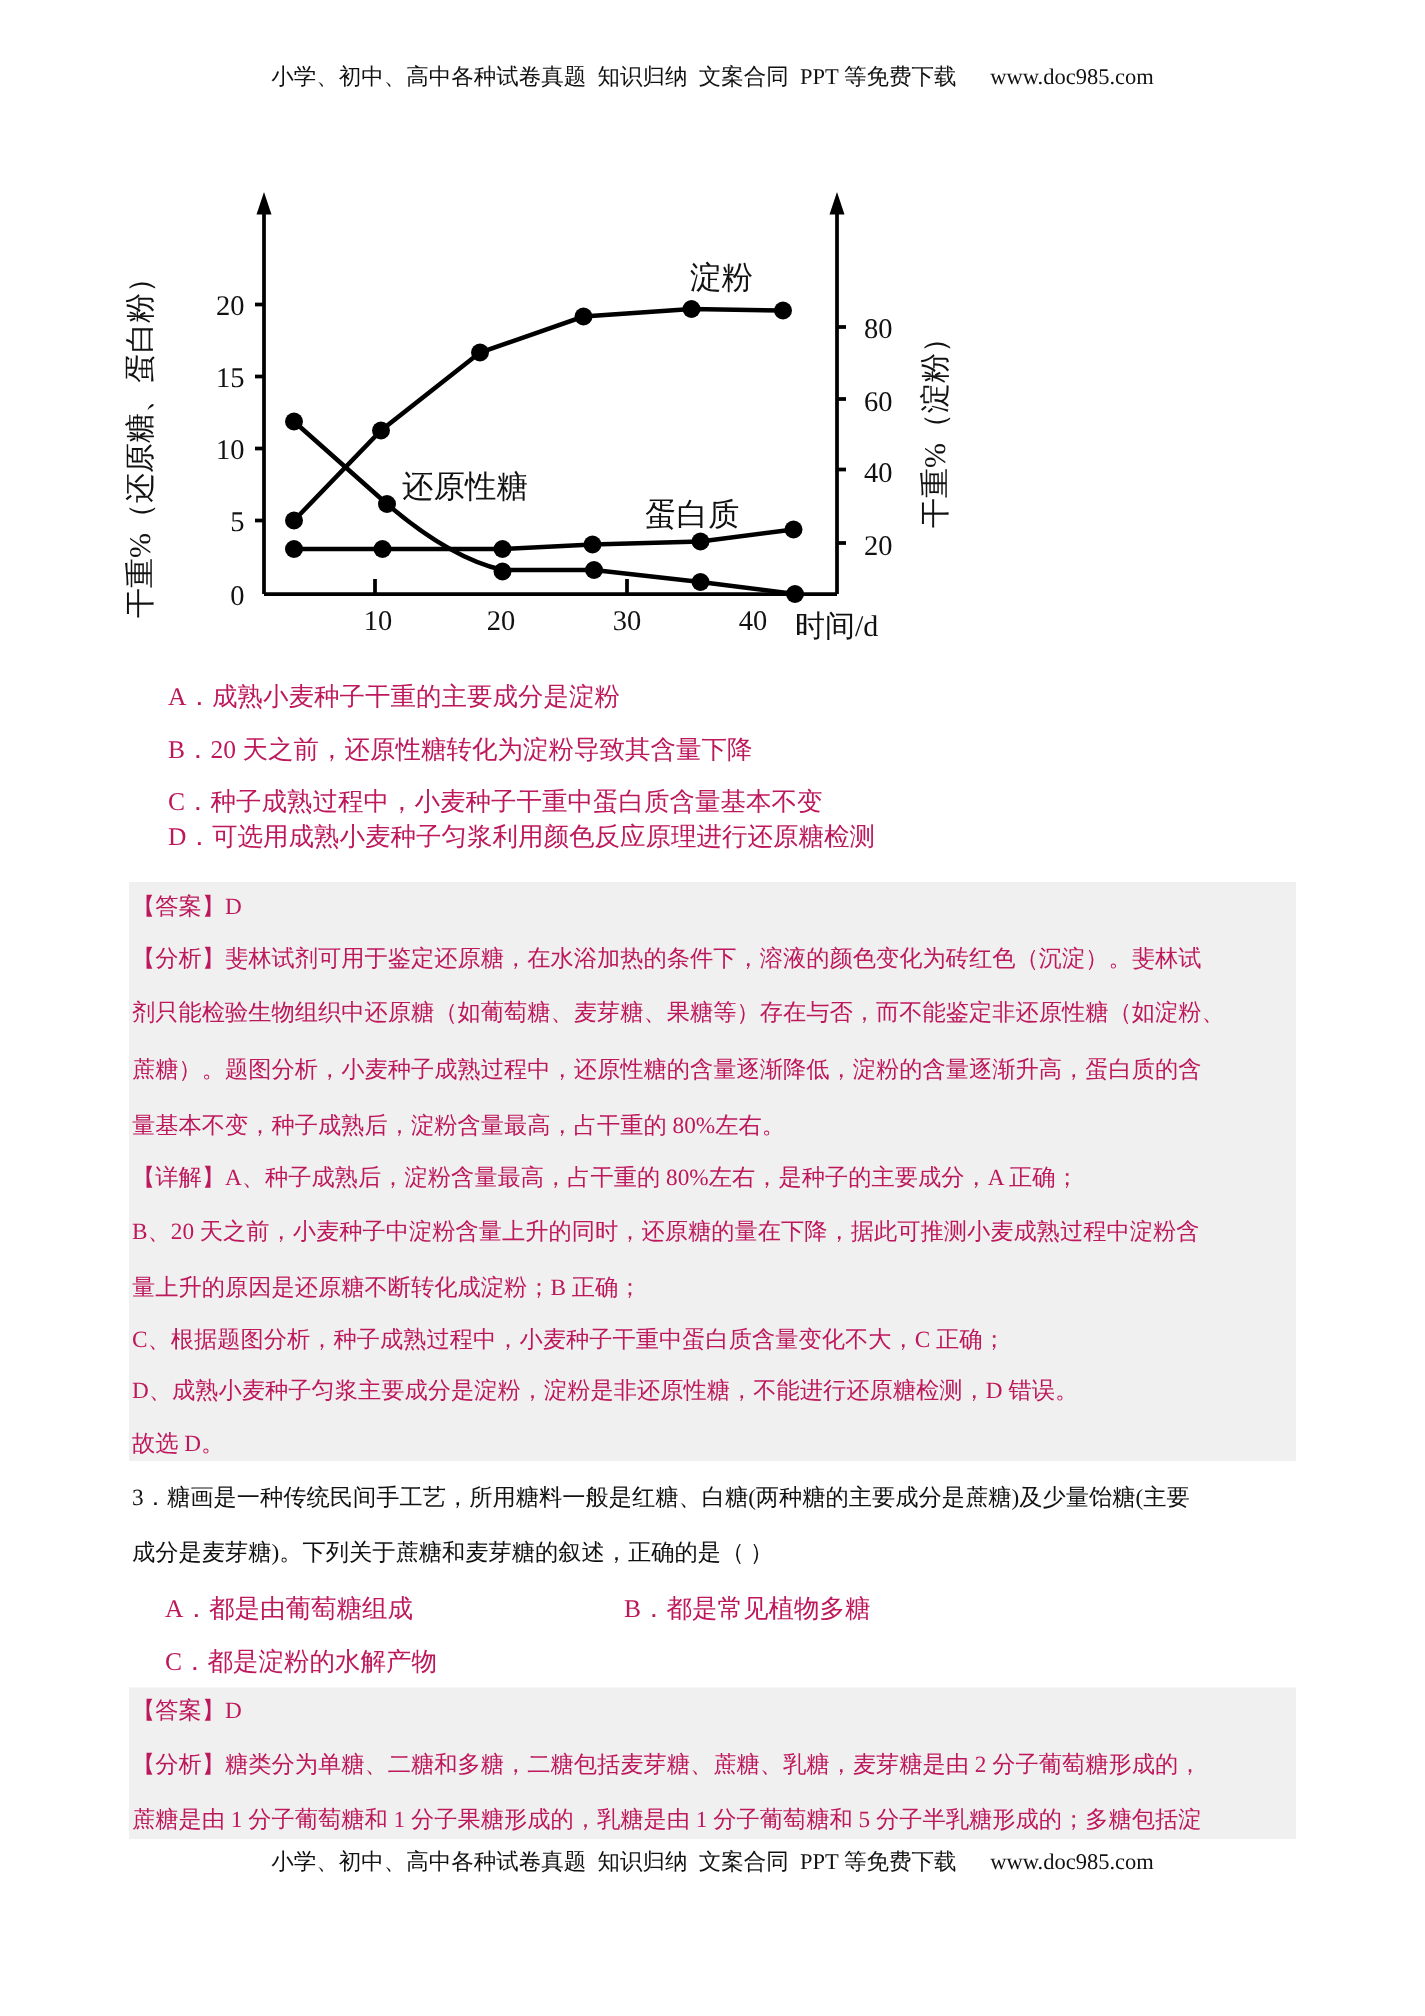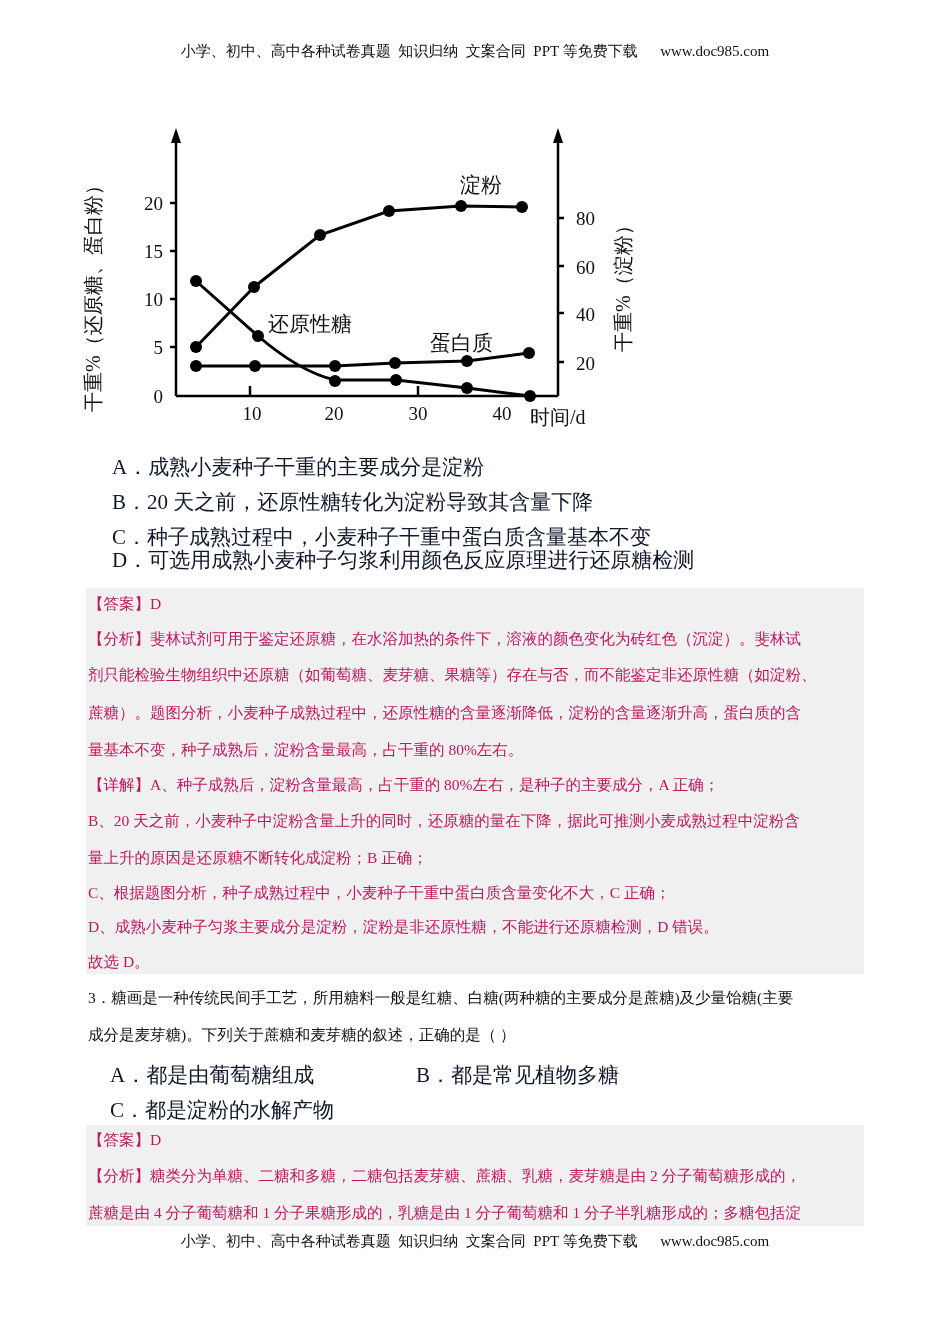--- a/index.html
+++ b/index.html
@@ -4,21 +4,21 @@
 <style>
   html, body { margin: 0; padding: 0; background: #ffffff; }
   body { width: 950px; height: 1344px; position: relative; overflow: hidden;
          font-family: "Liberation Serif", "DejaVu Serif", serif; color: #000; }
   .header, .footer { position: absolute; left: 0; width: 950px; text-align: center;
          font-size: 15px; color: #111; white-space: pre; }
   .header { top: 42px; }
   .footer { top: 1232px; }
   .chart { position: absolute; left: 60px; top: 120px; width: 600px; height: 320px; }
   .chart text { font-family: "Liberation Serif", "DejaVu Serif", serif; }
-  .opt { position: absolute; font-size: 21px; color: #0f172a; white-space: nowrap; }
+  .opt { position: absolute; font-size: 17px; color: #be185d; white-space: nowrap; }
   .box { position: absolute; left: 86px; width: 778px; background: #f0f0f0; }
   .red { color: #be185d; }
   .line { position: absolute; left: 88px; font-size: 15.5px; white-space: nowrap; }
   .q { position: absolute; left: 88px; font-size: 15.5px; color: #111; white-space: nowrap; }
 </style>
 </head>
 <body>
 
 <div class="header">小学、初中、高中各种试卷真题  知识归纳  文案合同  PPT 等免费下载      www.doc985.com</div>
 
@@ -129,15 +129,15 @@
 <div class="q" style="top:988px;">3．糖画是一种传统民间手工艺，所用糖料一般是红糖、白糖(两种糖的主要成分是蔗糖)及少量饴糖(主要</div>
 <div class="q" style="top:1025px;">成分是麦芽糖)。下列关于蔗糖和麦芽糖的叙述，正确的是（    ）</div>
 <div class="opt" style="left:110px; top:1061px;">A．都是由葡萄糖组成</div>
 <div class="opt" style="left:416px; top:1061px;">B．都是常见植物多糖</div>
 <div class="opt" style="left:110px; top:1096px;">C．都是淀粉的水解产物</div>
 <div class="opt" style="left:416px; top:1128px;">D．都难以被人体细胞直接吸收</div>
 
 <div class="box" style="top:1125px; height:101px;"></div>
 <div class="line red" style="top:1130px;">【答案】D</div>
 <div class="line red" style="top:1166px;">【分析】糖类分为单糖、二糖和多糖，二糖包括麦芽糖、蔗糖、乳糖，麦芽糖是由 2 分子葡萄糖形成的，</div>
-<div class="line red" style="top:1203px;">蔗糖是由 4 分子葡萄糖和 1 分子果糖形成的，乳糖是由 1 分子葡萄糖和 1 分子半乳糖形成的；多糖包括淀</div>
+<div class="line red" style="top:1203px;">蔗糖是由 1 分子葡萄糖和 1 分子果糖形成的，乳糖是由 1 分子葡萄糖和 5 分子半乳糖形成的；多糖包括淀</div>
 
 <div class="footer">小学、初中、高中各种试卷真题  知识归纳  文案合同  PPT 等免费下载      www.doc985.com</div>
 
 </body></html>

